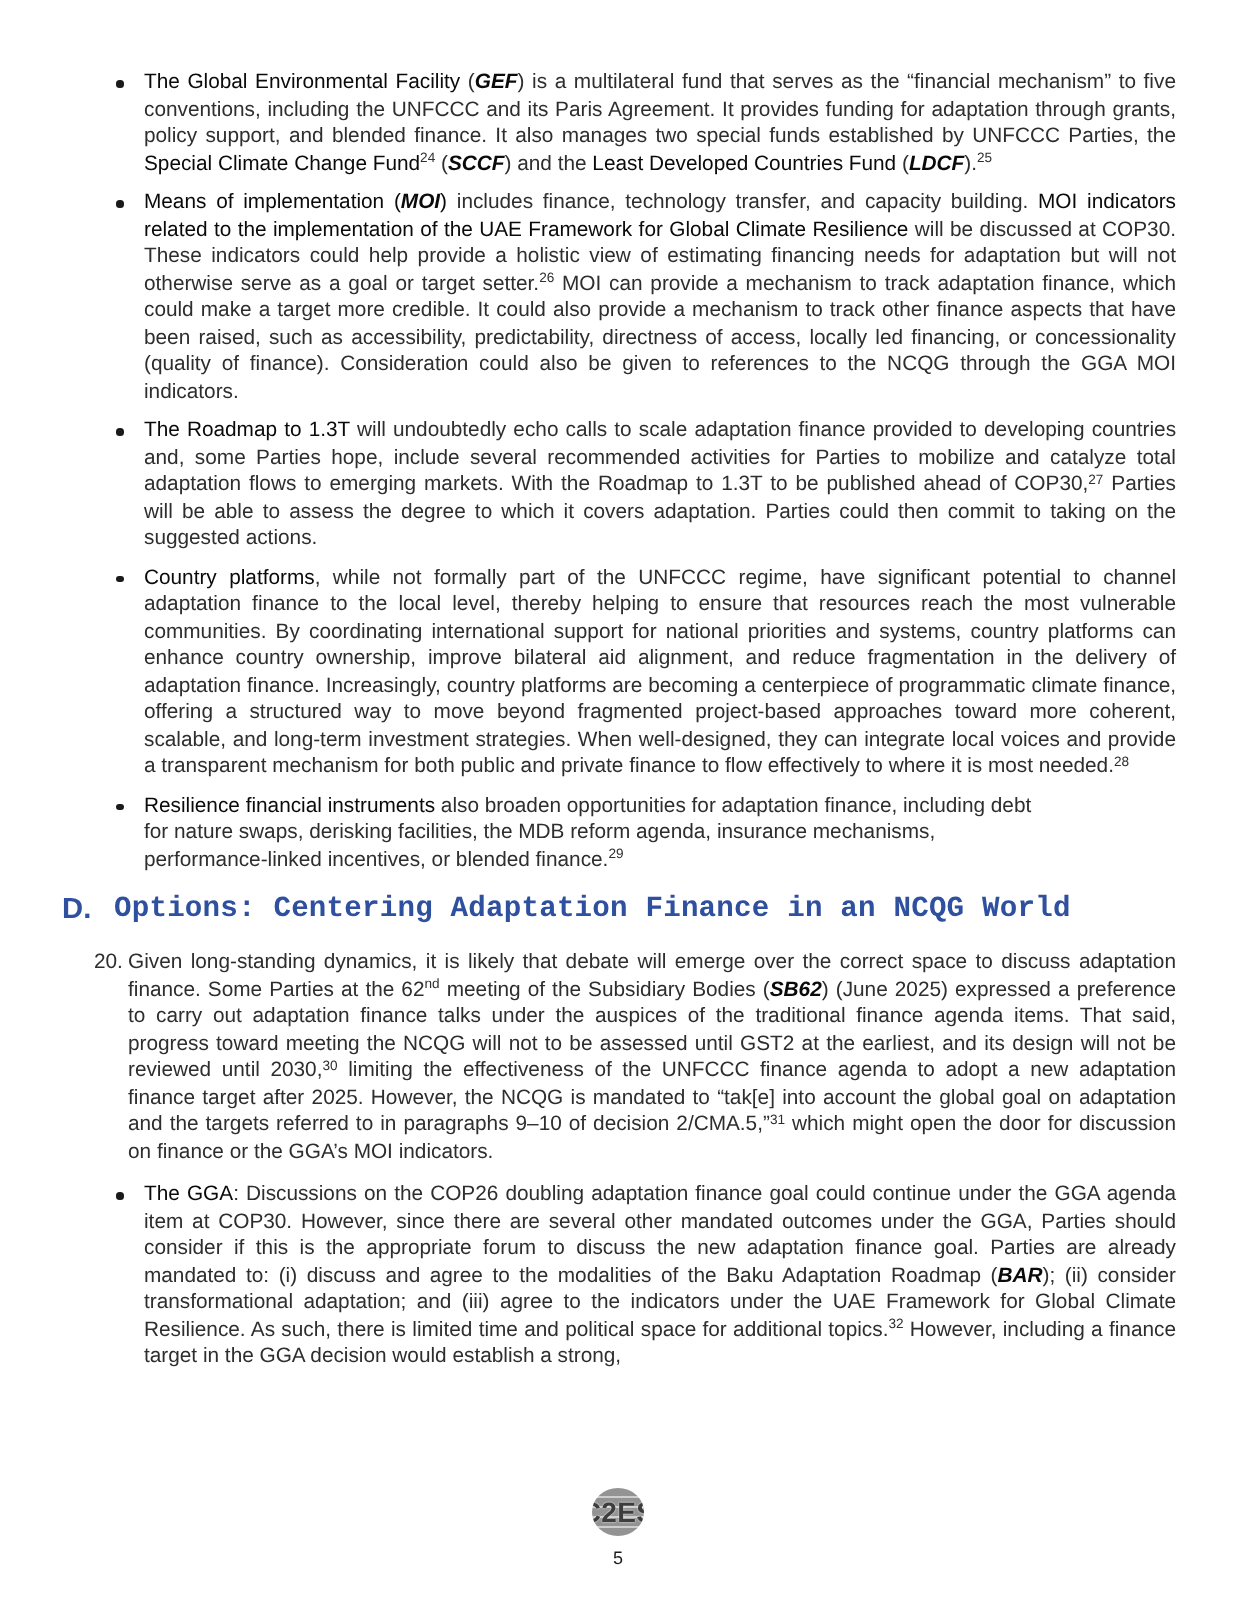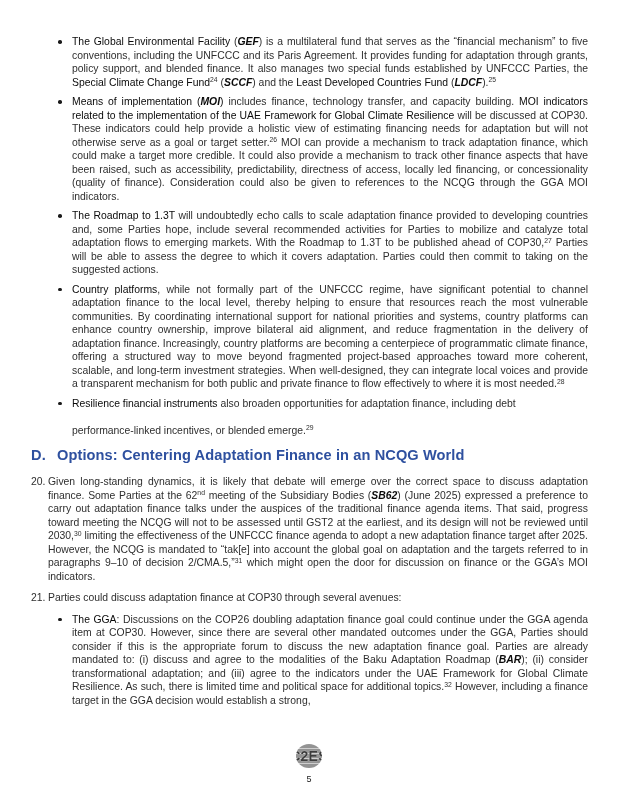--- a/index.html
+++ b/index.html
@@ -43,28 +43,28 @@
   h2.section-heading {
     display: flex;
     margin: 9px 30px 10px 31px;
     font-size: 14.6px;
     line-height: 19px;
     font-weight: bold;
     color: #2e509f;
     letter-spacing: 0.1px;
   }
   .heading-letter { width: 26px; flex-shrink: 0; }
-  .heading-text { flex: 1; }
+  .heading-text { flex: 1; font-family: Liberation Mono, monospace; }
   .numpara {
     display: flex;
     margin: 0 30px 8px 31px;
     font-size: 10.4px;
     line-height: 13.5px;
   }
-  .numpara .para-number { width: 17px; flex-shrink: 0; }
+  .numpara .para-number { width: 17px; flex-shrink: 0; margin-left: 16px; }
   .numpara .para-text { flex: 1; text-align: justify; }
   footer.page-footer {
     position: absolute;
     left: 0; right: 0; top: 744px;
     display: flex;
     flex-direction: column;
     align-items: center;
   }
   .c2es-logo {
     width: 26px; height: 24px;
@@ -109,38 +109,34 @@
     <li class="bullet">
       <span class="bullet-marker"></span>
       <span><span class="run-b">The Roadmap to 1.3T</span><span> will undoubtedly echo calls to scale adaptation finance provided to developing countries and, some Parties hope, include several recommended activities for Parties to mobilize and catalyze total adaptation flows to emerging markets. With the Roadmap to 1.3T to be published ahead of COP30,</span><span class="run-sup">27</span><span> Parties will be able to assess the degree to which it covers adaptation. Parties could then commit to taking on the suggested actions.</span></span>
     </li>
     <li class="bullet">
       <span class="bullet-marker"></span>
       <span><span class="run-b">Country platforms</span><span>, while not formally part of the UNFCCC regime, have significant potential to channel adaptation finance to the local level, thereby helping to ensure that resources reach the most vulnerable communities. By coordinating international support for national priorities and systems, country platforms can enhance country ownership, improve bilateral aid alignment, and reduce fragmentation in the delivery of adaptation finance. Increasingly, country platforms are becoming a centerpiece of programmatic climate finance, offering a structured way to move beyond fragmented project-based approaches toward more coherent, scalable, and long-term investment strategies. When well-designed, they can integrate local voices and provide a transparent mechanism for both public and private finance to flow effectively to where it is most needed.</span><span class="run-sup">28</span></span>
     </li>
     <li class="bullet">
       <span class="bullet-marker"></span>
-      <span><span class="run-b">Resilience financial instruments</span><span> also broaden opportunities for adaptation finance, including debt</span><br><br><span>performance-linked incentives, or blended emerge.</span><span class="run-sup">29</span></span>
+      <span><span class="run-b">Resilience financial instruments</span><span> also broaden opportunities for adaptation finance, including debt</span><br><span>for nature swaps, derisking facilities, the MDB reform agenda, insurance mechanisms,</span><br><span>performance-linked incentives, or blended finance.</span><span class="run-sup">29</span></span>
     </li>
   </ul>
 
   <h2 class="section-heading">
     <span class="heading-letter">D.</span>
     <span class="heading-text">Options: Centering Adaptation Finance in an NCQG World</span>
   </h2>
 
   <div class="numpara">
     <span class="para-number">20.</span>
     <div class="para-text"><span>Given long-standing dynamics, it is likely that debate will emerge over the correct space to discuss adaptation finance. Some Parties at the 62</span><span class="run-sup">nd</span><span> meeting of the Subsidiary Bodies (</span><span class="run-bi">SB62</span><span>) (June 2025) expressed a preference to carry out adaptation finance talks under the auspices of the traditional finance agenda items. That said, progress toward meeting the NCQG will not to be assessed until GST2 at the earliest, and its design will not be reviewed until 2030,</span><span class="run-sup">30</span><span> limiting the effectiveness of the UNFCCC finance agenda to adopt a new adaptation finance target after 2025. However, the NCQG is mandated to “tak[e] into account the global goal on adaptation and the targets referred to in paragraphs 9–10 of decision 2/CMA.5,”</span><span class="run-sup">31</span><span> which might open the door for discussion on finance or the GGA’s MOI indicators.</span></div>
   </div>
 
-  <div class="numpara">
-    <span class="para-number">21.</span>
-    <div class="para-text"><span>Parties could discuss adaptation finance at COP30 through several avenues:</span></div>
-  </div>
 
   <ul class="bullets">
     <li class="bullet">
       <span class="bullet-marker"></span>
       <span><span class="run-b">The GGA</span><span>: Discussions on the COP26 doubling adaptation finance goal could continue under the GGA agenda item at COP30. However, since there are several other mandated outcomes under the GGA, Parties should consider if this is the appropriate forum to discuss the new adaptation finance goal. Parties are already mandated to: (i) discuss and agree to the modalities of the Baku Adaptation Roadmap (</span><span class="run-bi">BAR</span><span>); (ii) consider transformational adaptation; and (iii) agree to the indicators under the UAE Framework for Global Climate Resilience. As such, there is limited time and political space for additional topics.</span><span class="run-sup">32</span><span> However, including a finance target in the GGA decision would establish a strong,</span></span>
     </li>
   </ul>
 
   <footer class="page-footer">
     <div class="c2es-logo">

